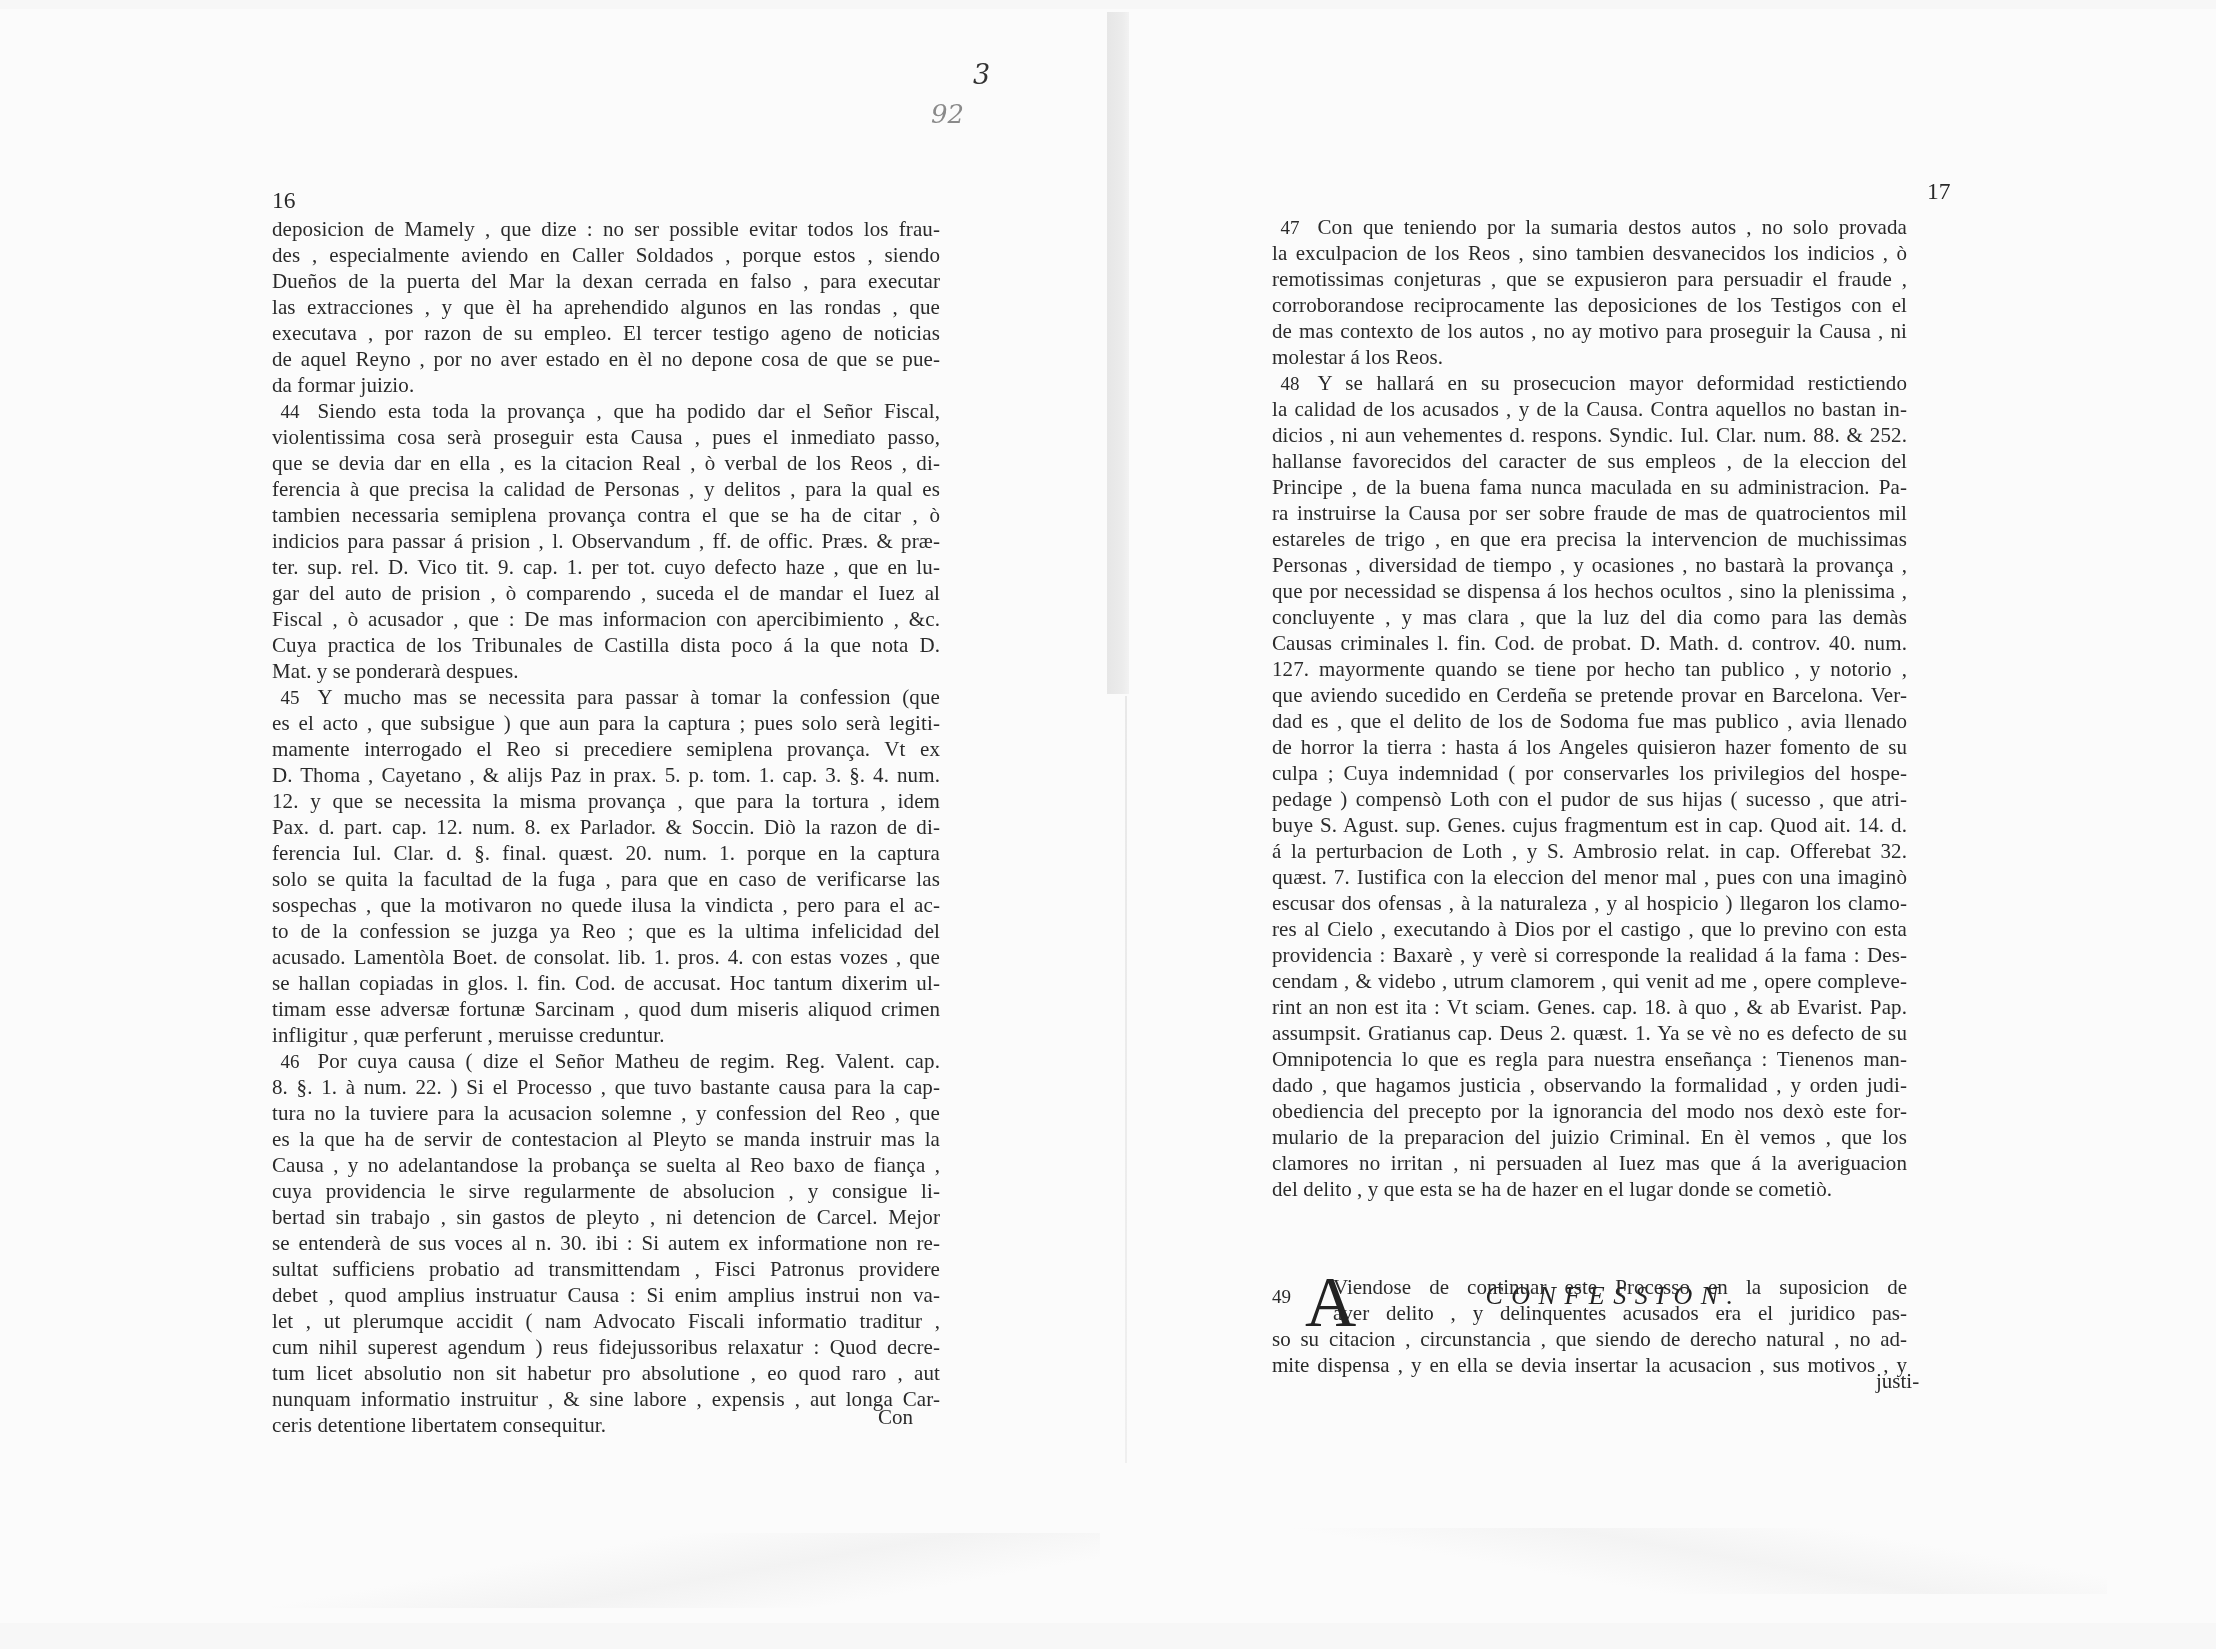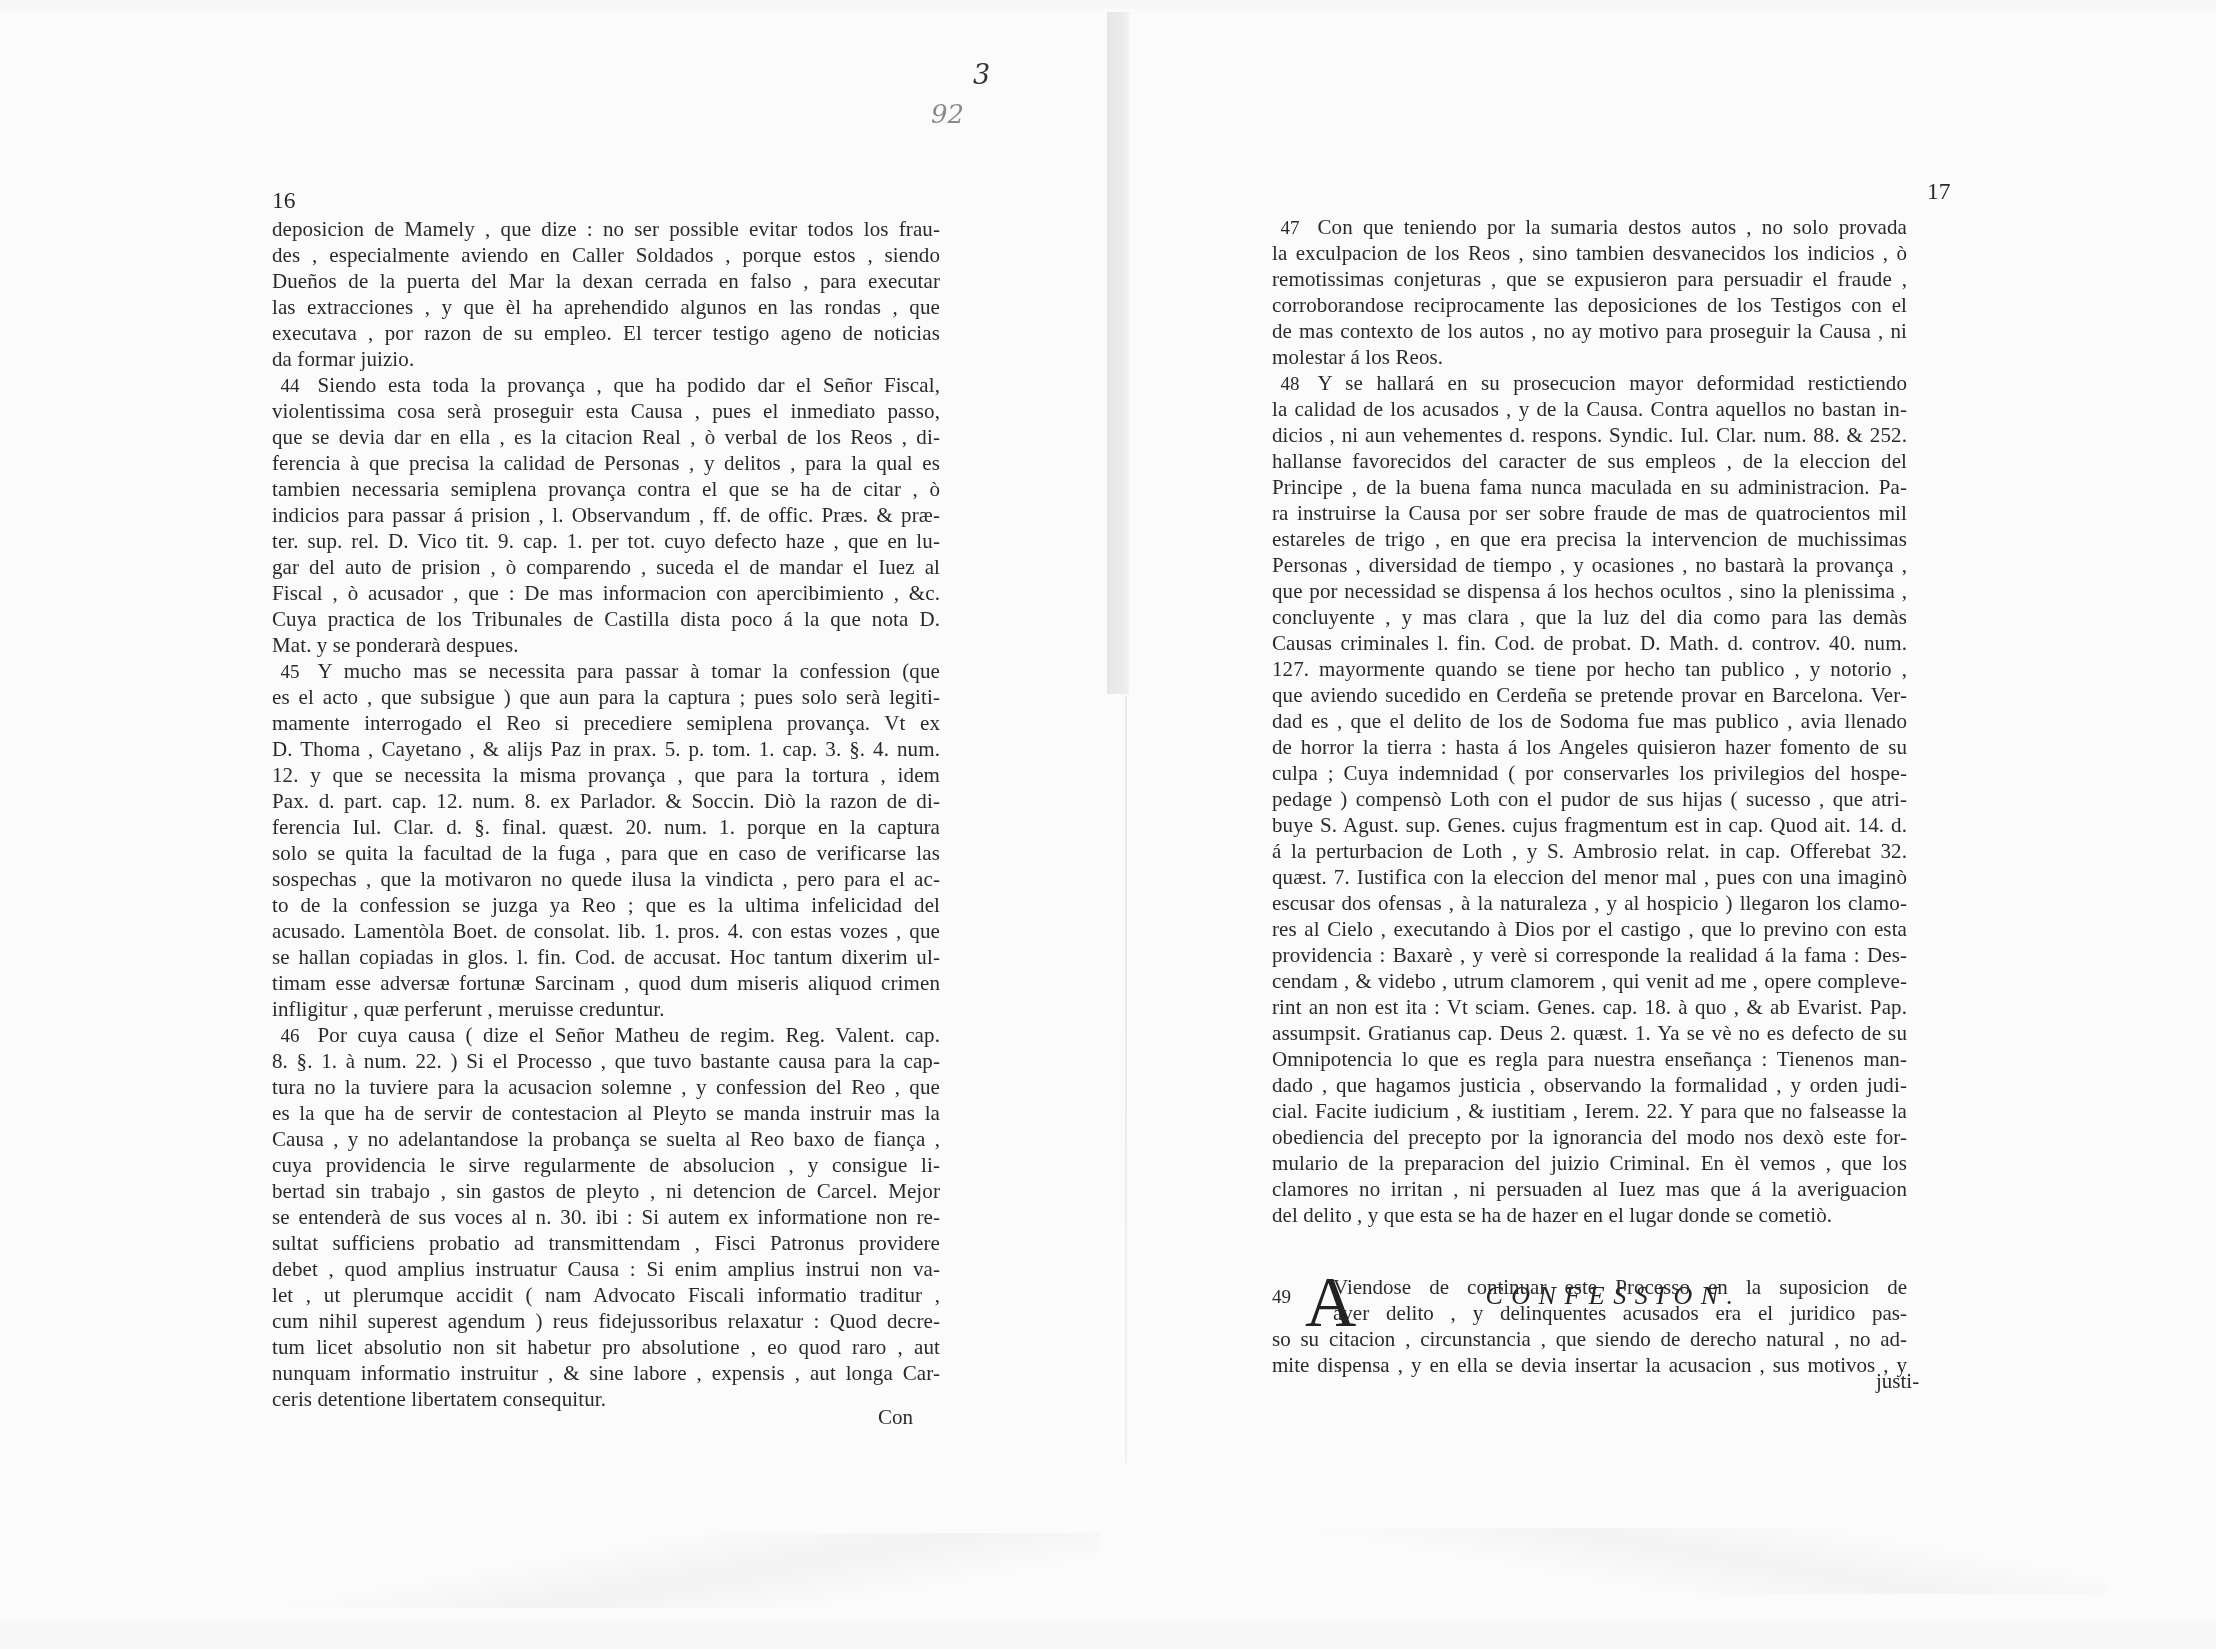--- a/index.html
+++ b/index.html
@@ -76,20 +76,21 @@
   <div class="smudge"></div>
 
   <div class="page left">
     <div class="pagenum">16</div>
     <div class="textblock" id="left-text">
         <span class="line">deposicion de Mamely , que dize : no ser possible evitar todos los frau-</span>
         <span class="line">des , especialmente aviendo en Caller Soldados , porque estos , siendo</span>
         <span class="line">Dueños de la puerta del Mar la dexan cerrada en falso , para executar</span>
         <span class="line">las extracciones , y que èl ha aprehendido algunos en las rondas , que</span>
         <span class="line">executava , por razon de su empleo. El tercer testigo ageno de noticias</span>
+        <span class="line">de aquel Reyno , por no aver estado en èl no depone cosa de que se pue-</span>
         <span class="line last">da formar juizio.</span>
         <span class="line"><span class="pnum">44</span><span>Siendo esta toda la provança , que ha podido dar el Señor Fiscal,</span></span>
         <span class="line">violentissima cosa serà proseguir esta Causa , pues el inmediato passo,</span>
         <span class="line">que se devia dar en ella , es la citacion Real , ò verbal de los Reos , di-</span>
         <span class="line">ferencia à que precisa la calidad de Personas , y delitos , para la qual es</span>
         <span class="line">tambien necessaria semiplena provança contra el que se ha de citar , ò</span>
         <span class="line">indicios para passar á prision , l. Observandum , ff. de offic. Præs. &amp; præ-</span>
         <span class="line">ter. sup. rel. D. Vico tit. 9. cap. 1. per tot. cuyo defecto haze , que en lu-</span>
         <span class="line">gar del auto de prision , ò comparendo , suceda el de mandar el Iuez al</span>
         <span class="line">Fiscal , ò acusador , que : De mas informacion con apercibimiento , &amp;c.</span>
@@ -161,21 +162,20 @@
         <span class="line">á la perturbacion de Loth , y S. Ambrosio relat. in cap. Offerebat 32.</span>
         <span class="line">quæst. 7. Iustifica con la eleccion del menor mal , pues con una imaginò</span>
         <span class="line">escusar dos ofensas , à la naturaleza , y al hospicio ) llegaron los clamo-</span>
         <span class="line">res al Cielo , executando à Dios por el castigo , que lo previno con esta</span>
         <span class="line">providencia : Baxarè , y verè si corresponde la realidad á la fama : Des-</span>
         <span class="line">cendam , &amp; videbo , utrum clamorem , qui venit ad me , opere compleve-</span>
         <span class="line">rint an non est ita : Vt sciam. Genes. cap. 18. à quo , &amp; ab Evarist. Pap.</span>
         <span class="line">assumpsit. Gratianus cap. Deus 2. quæst. 1. Ya se vè no es defecto de su</span>
         <span class="line">Omnipotencia lo que es regla para nuestra enseñança : Tienenos man-</span>
         <span class="line">dado , que hagamos justicia , observando la formalidad , y orden judi-</span>
-        <span class="line">cial. Facite iudicium , &amp; iustitiam , Ierem. 22. Y para que no falseasse la</span>
         <span class="line">obediencia del precepto por la ignorancia del modo nos dexò este for-</span>
         <span class="line">mulario de la preparacion del juizio Criminal. En èl vemos , que los</span>
         <span class="line">clamores no irritan , ni persuaden al Iuez mas que á la averiguacion</span>
         <span class="line last">del delito , y que esta se ha de hazer en el lugar donde se cometiò.</span>
       </div>
     <div class="heading">CONFESSION.</div>
     <div class="para49">
       <span class="pnum49">49</span>
       <span class="dropcap">A</span>
       <div id="p49-lines">

